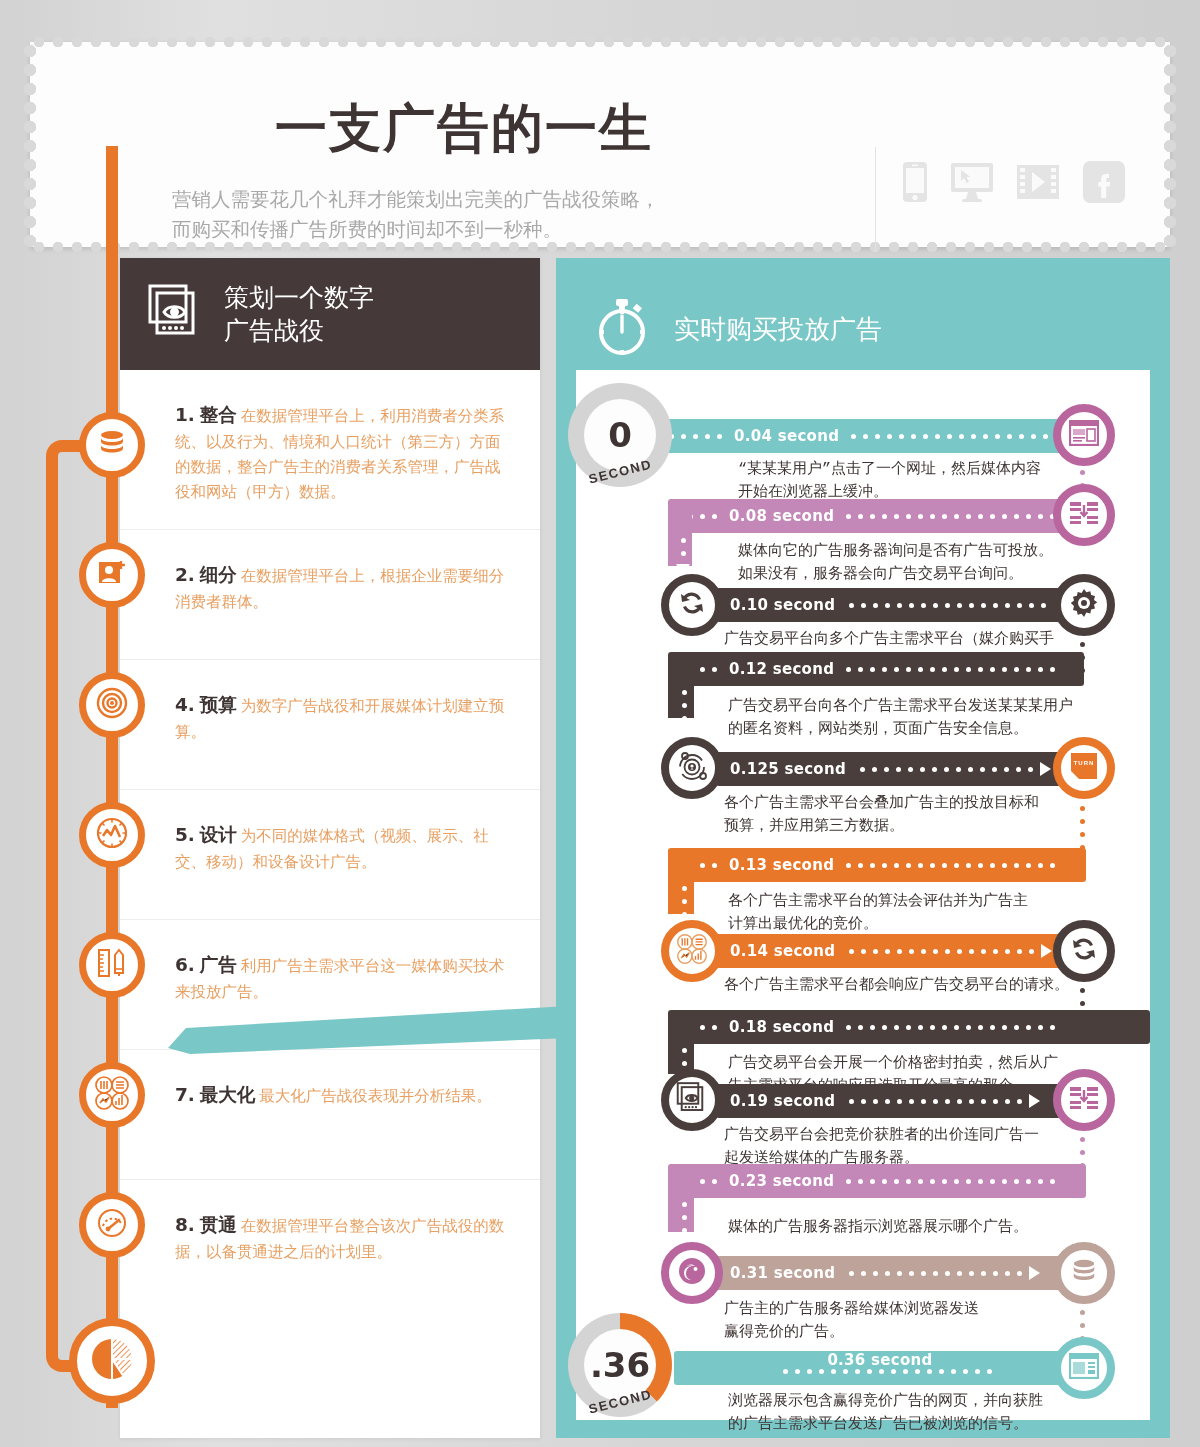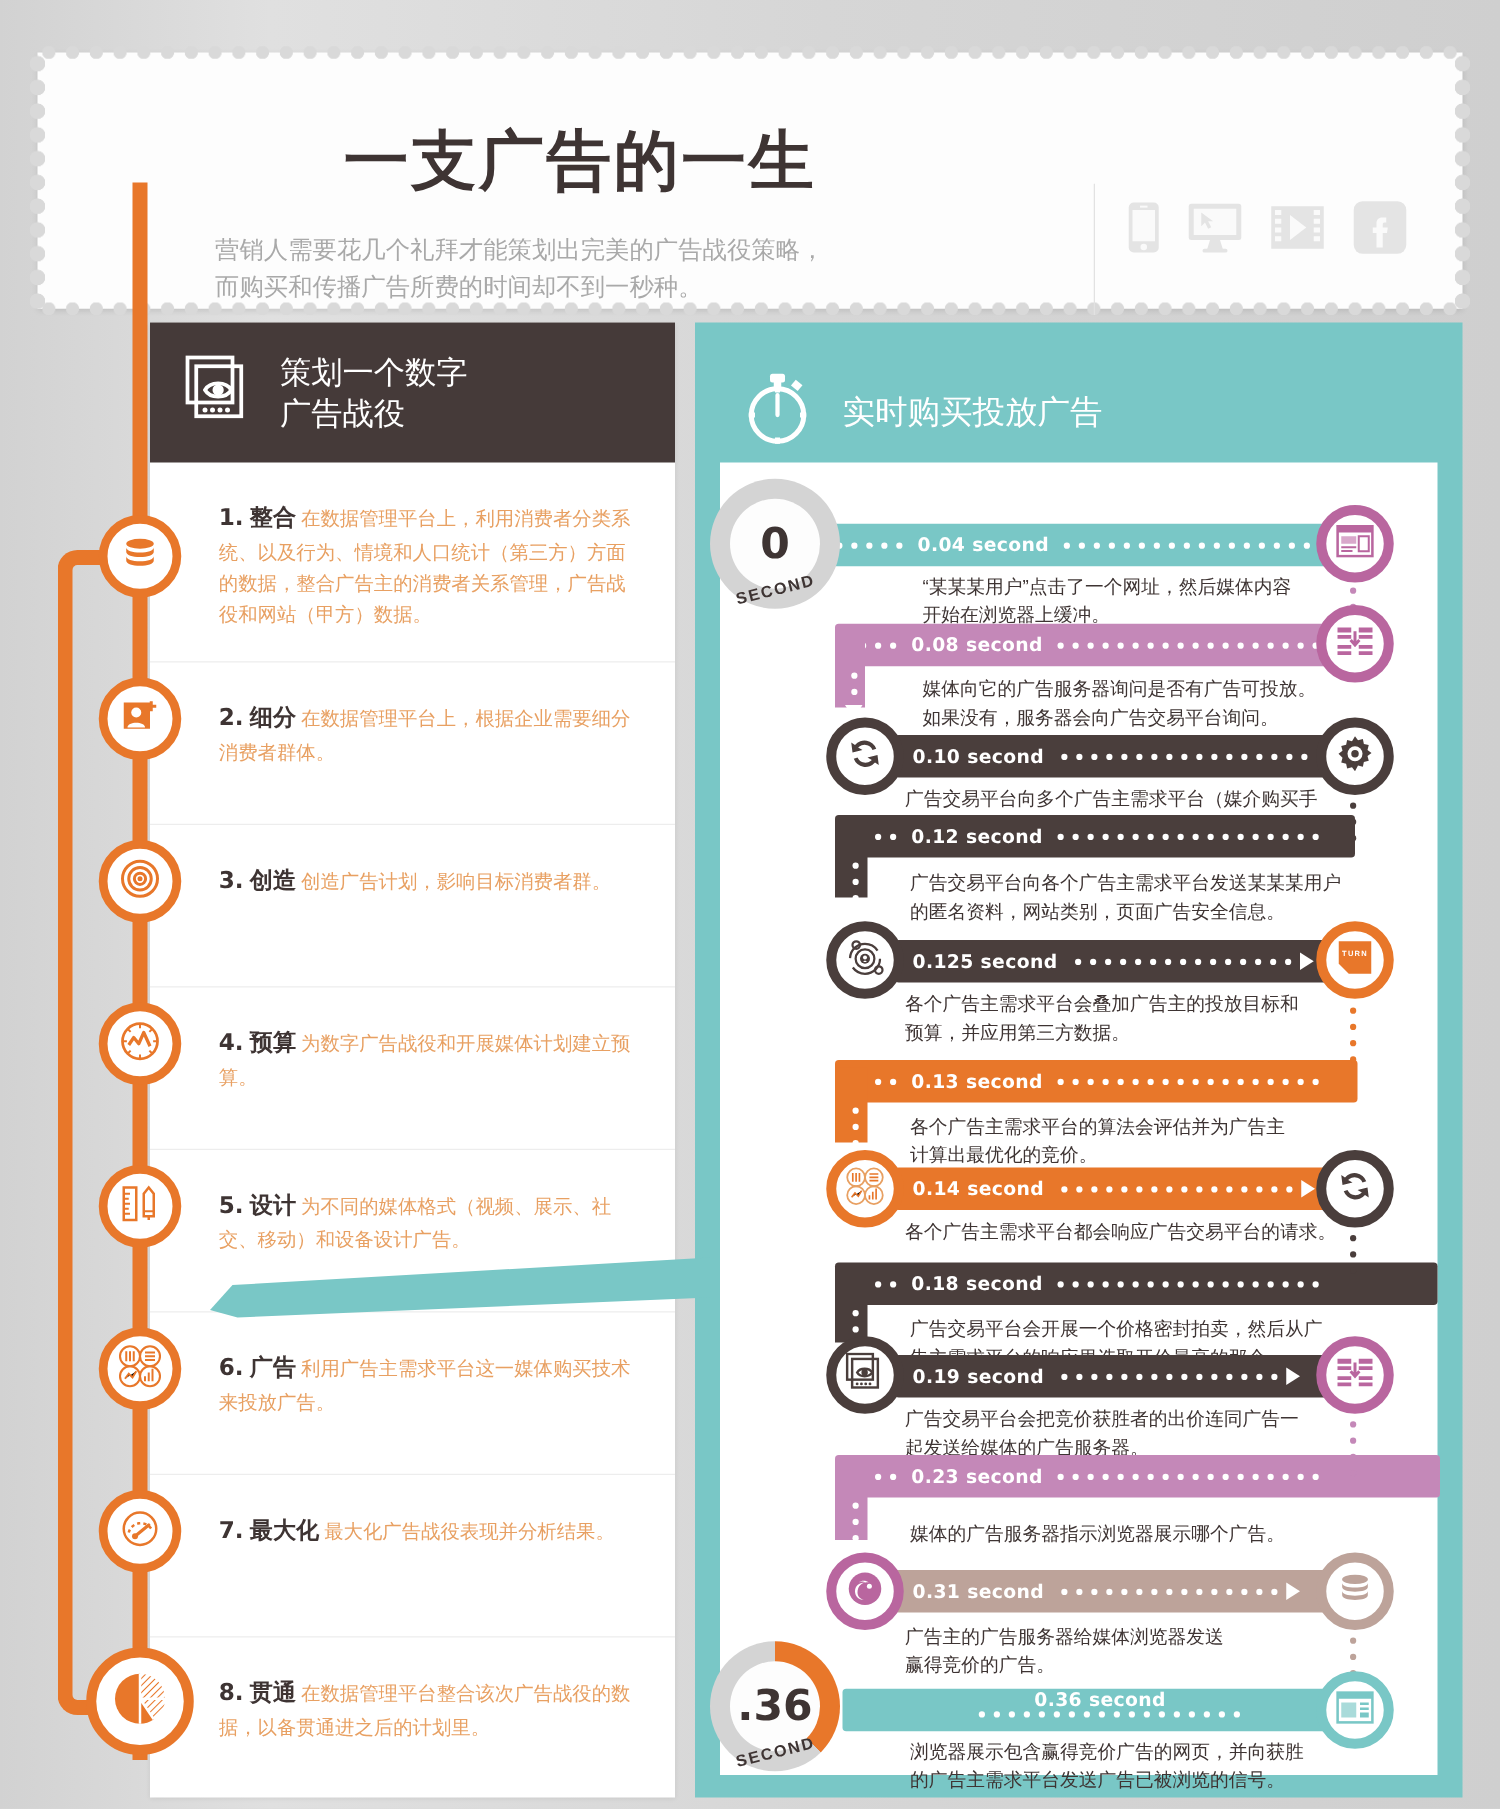--- a/index.html
+++ b/index.html
@@ -139,21 +139,21 @@
     font-family:"DejaVu Sans","Liberation Sans",sans-serif; white-space:nowrap;
   }
   .dots{ display:flex; align-items:center; gap:7px; }
   .dot{ width:5px; height:5px; border-radius:50%; background:#fff; }
   .arrowhead{
     width:0;height:0;border-left:11px solid #fff;
     border-top:7px solid transparent;border-bottom:7px solid transparent;
   }
   .desc{
     position:absolute; font-size:15px; line-height:1.55; color:#3e3433;
-    font-family:Liberation Sans, sans-serif;
+    font-family:Liberation Mono, monospace;
   }
   .node{
     position:absolute; width:62px; height:62px; border-radius:50%;
     background:#fff; border:8px solid #888;
     display:flex;align-items:center;justify-content:center; z-index:8;
   }
   .vdots{ position:absolute; display:flex; flex-direction:column; gap:8px; align-items:center; z-index:7;}
   .vdots .dot{ background:#fff; }
   .vtail{ position:absolute; width:28px; z-index:3; }
   .downarrow{
@@ -268,26 +268,20 @@
     </div>
   </div>
   <div class="step-row" style="min-height:130px">
     <div class="step-text">
       <span class="step-num">2.</span>
       <b>细分</b><span>在数据管理平台上，根据企业需要细分消费者群体。</span>
     </div>
   </div>
   <div class="step-row" style="min-height:130px">
     <div class="step-text">
-      <span class="step-num">3.</span>
-      <b>创造</b><span>创造广告计划，影响目标消费者群。</span>
-    </div>
-  </div>
-  <div class="step-row" style="min-height:130px">
-    <div class="step-text">
       <span class="step-num">4.</span>
       <b>预算</b><span>为数字广告战役和开展媒体计划建立预算。</span>
     </div>
   </div>
   <div class="step-row" style="min-height:130px">
     <div class="step-text">
       <span class="step-num">5.</span>
       <b>设计</b><span>为不同的媒体格式（视频、展示、社交、移动）和设备设计广告。</span>
     </div>
   </div>
@@ -723,21 +717,21 @@
         <span class="dot"></span>
         <span class="dot"></span>
         <span class="dot"></span>
         <span class="arrowhead"></span>
       </div>
   </div>
   <div class="desc" style="left:168px; top:866px; white-space:pre-line">广告交易平台会把竞价获胜者的出价连同广告一
 起发送给媒体的广告服务器。</div>
 
   <div class="vtail" style="left:112px; top:912px; width:26px; height:62px; background:#c488b8"></div>
-  <div class="bar" style="left:112px; top:906px; width:484px; background:#c488b8; padding-left:8px;">
+  <div class="bar" style="left:112px; top:906px; width:418px; background:#c488b8; padding-left:8px;">
     <div class="dots">
         <span class="dot"></span>
         <span class="dot"></span>
         <span class="dot"></span>
         <span class="dot"></span>
       </div>
     <span class="lbl" style="margin:0 12px">0.23 second</span>
     <div class="dots">
         <span class="dot"></span>
         <span class="dot"></span>

